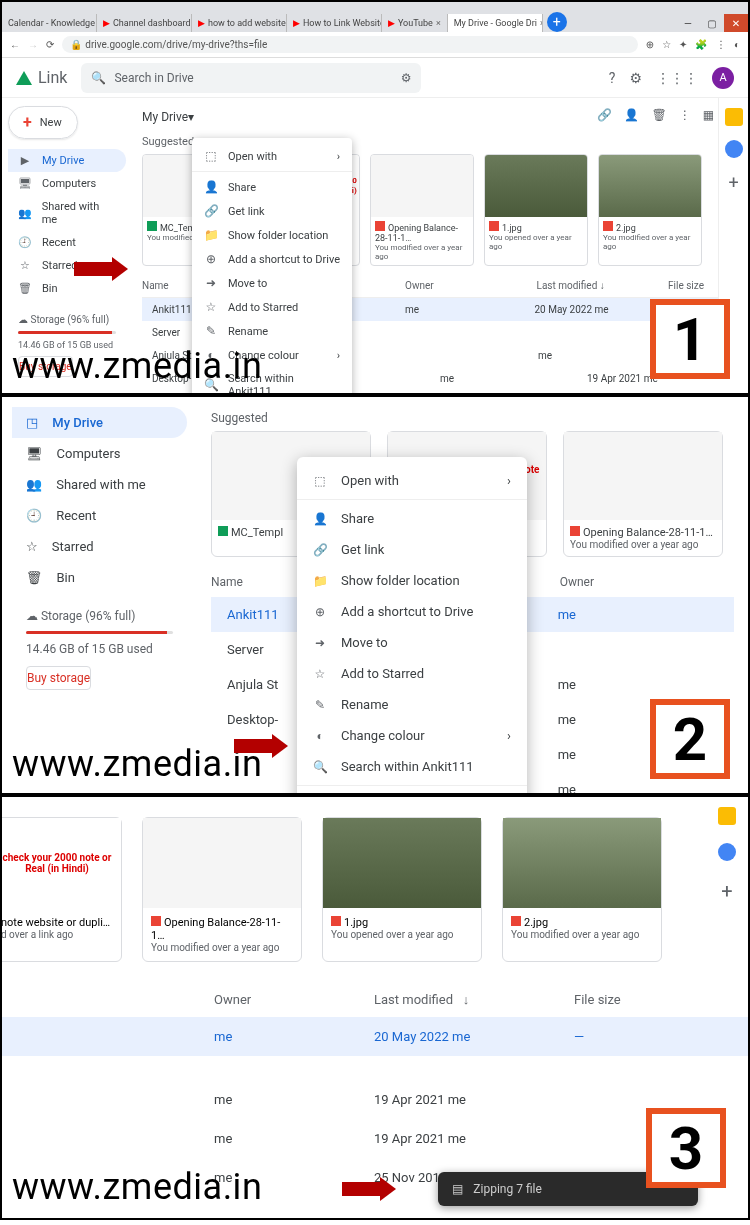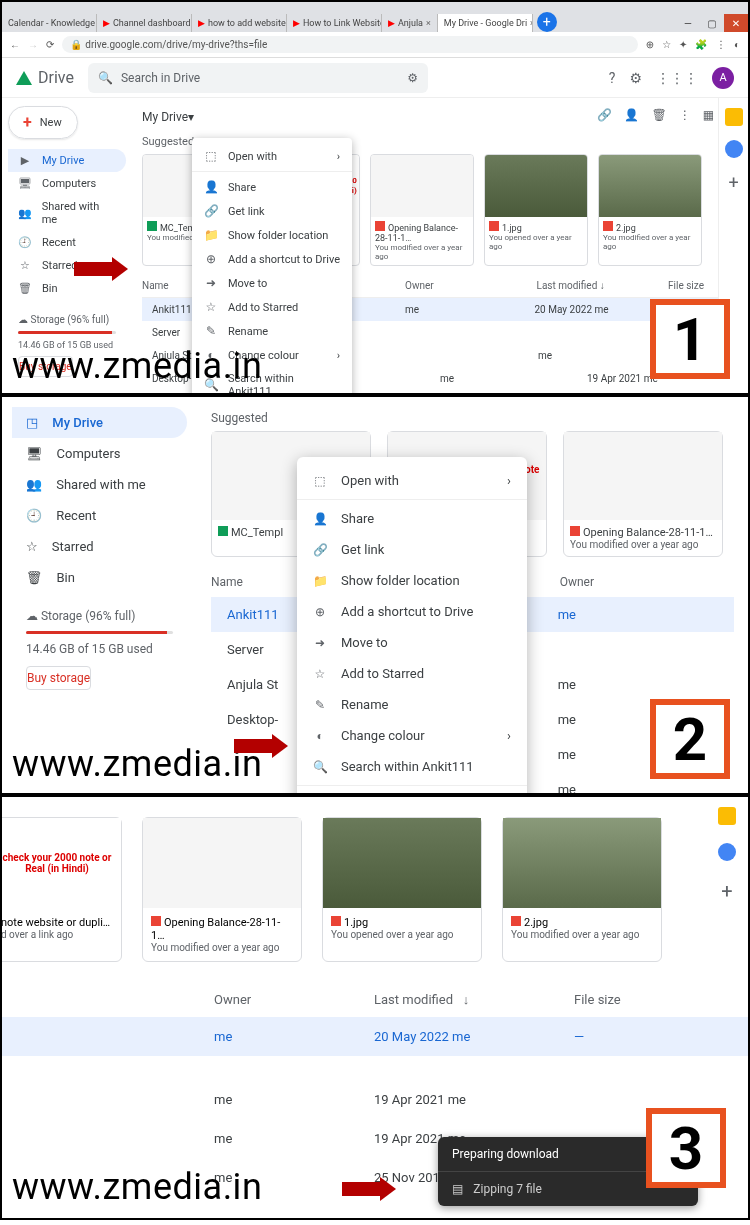--- a/index.html
+++ b/index.html
@@ -119,21 +119,21 @@
     <div class="tab">
         <span style="color:#f00">▶</span>
         <span>how to add website lin</span>
       </div>
     <div class="tab">
         <span style="color:#f00">▶</span>
         <span>How to Link Website t</span>
       </div>
     <div class="tab">
         <span style="color:#f00">▶</span>
-        <span>Anjula</span>
+        <span>YouTube</span>
         <span class="tab-close">×</span>
       </div>
     <div class="tab active">
         <span>My Drive - Google Dri</span>
         <span class="tab-close">×</span>
       </div>
     <div class="newtab">+</div>
     <div class="win-ctrl">
       <span>—</span>
       <span>▢</span>
@@ -148,21 +148,21 @@
     <span>⊕</span>
     <span>☆</span>
     <span>✦</span>
     <span>🧩</span>
     <span>⋮</span>
     <span>◐</span>
   </div>
   <div class="drive-header">
     <div class="drive-logo">
         <div class="drive-logo-tri"></div>
-        <span>Drive</span>
+        <span>Link</span>
       </div>
     <div class="search-box">
         <span>🔍</span>
         <span>Search in Drive</span>
         <span style="margin-left:auto">⚙</span>
       </div>
     <div class="hdr-icons">
       <span>?</span>
       <span>⚙</span>
       <span>⋮⋮⋮</span>
@@ -506,21 +506,20 @@
       <div class="lh-own">me</div>
       <div class="lh-mod">19 Apr 2021 me</div>
     </div>
   <div class="file-row3">
       <div style="width:190px"></div>
       <div class="lh-own">me</div>
       <div class="lh-mod">25 Nov 2019 me</div>
     </div>
 
   <div class="toast">
-    <div class="toast-hdr"><span>Preparing download</span><span style="margin-left:auto">⌄</span>&nbsp;&nbsp;<span>✕</span></div>
     <div class="toast-body">
         <span>▤</span>
         <span>Zipping 7 file</span>
       </div>
   </div>
   <div class="sp3">
     <div class="sp-icon" style="background:#fbbc04"></div>
     <div class="sp-icon" style="background:#4285f4;border-radius:50%"></div>
     <div style="font-size:20px;color:#5f6368">+</div>
   </div>

